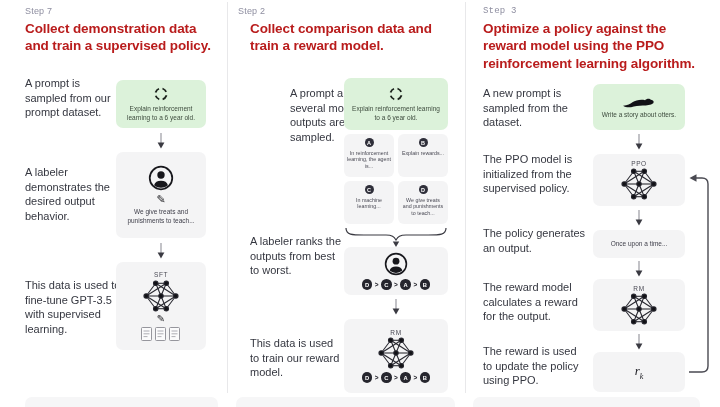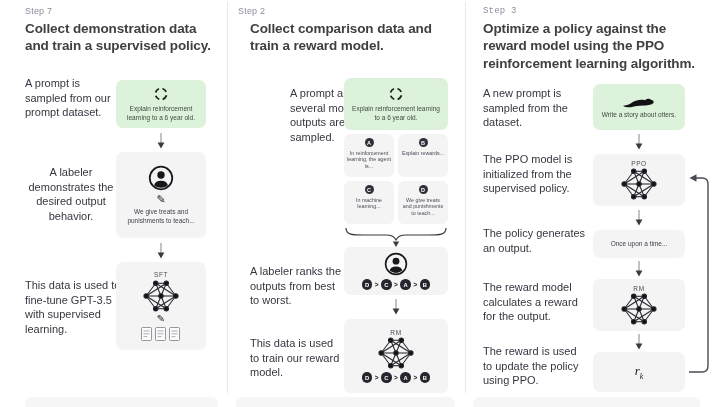--- a/index.html
+++ b/index.html
@@ -3,21 +3,21 @@
 <meta charset="utf-8">
 <style>
   html,body{margin:0;padding:0;}
   body{
     width:720px;height:407px;position:relative;overflow:hidden;background:#ffffff;
     font-family:"Liberation Sans","DejaVu Sans",sans-serif;
     -webkit-font-smoothing:antialiased;
   }
   .abs{position:absolute;}
   .step-label{font-size:9px;color:#8e8ea0;letter-spacing:.2px;}
-  .heading{font-size:13.5px;line-height:1.28;font-weight:700;color:#404040;letter-spacing:-.1px;}
+  .heading{font-size:13.5px;line-height:1.28;font-weight:700;color:#b91c1c;letter-spacing:-.1px;}
   .ann{font-size:11px;line-height:1.32;color:#353740;}
   .card{position:absolute;border-radius:7px;background:#f4f4f5;box-sizing:border-box;
         display:flex;flex-direction:column;align-items:center;justify-content:center;text-align:center;}
   .card.green{background:#dcf2da;}
   .tiny{font-size:6.5px;line-height:1.3;color:#3f3f4a;}
   .tiny.green-t{color:#3c4a3c;}
   .microlabel{font-size:6.5px;color:#4a4a55;letter-spacing:.6px;}
   .pencil{font-size:11px;line-height:1;color:#1f1f23;font-family:"DejaVu Sans",sans-serif;}
   .divider{position:absolute;width:1px;background:#e8e8ea;top:2px;height:391px;}
   .varrow{position:absolute;width:10px;}
@@ -100,21 +100,21 @@
   <svg width="16" height="16" viewBox="0 0 16 16">
       <use href="#cycle"></use>
     </svg>
   <div class="tiny green-t" style="margin-top:3px;">Explain reinforcement learning to a 6 year old.</div>
 </div>
 
 <div class="varrow" style="left:156px;top:133px;"><svg width="10" height="16" viewBox="0 0 10 16">
       <use href="#varrow-g"></use>
     </svg></div>
 
-<div class="abs ann" style="left:25px;top:165px;width:92px;text-align:center;">A labeler demonstrates the desired output behavior.</div>
+<div class="abs ann" style="left:25px;top:165px;width:92px;">A labeler demonstrates the desired output behavior.</div>
 <div class="card" style="left:116px;top:152px;width:90px;height:86px;padding:6px;">
   <svg width="26" height="26" viewBox="0 0 24 24">
       <use href="#person"></use>
     </svg>
   <div class="pencil" style="margin-top:3px;">✎</div>
   <div class="tiny" style="margin-top:3px;">We give treats and punishments to teach...</div>
 </div>
 
 <div class="varrow" style="left:156px;top:243px;"><svg width="10" height="16" viewBox="0 0 10 16">
       <use href="#varrow-g"></use>
@@ -162,21 +162,21 @@
 <div class="grid-cell" style="left:398px;top:181px;">
   <div class="letter-circle">D</div>
   <div class="cell-text">We give treats and punishments to teach...</div>
 </div>
 
 <svg class="abs" style="left:344px;top:226px;" width="104" height="22" viewBox="0 0 104 22">
   <path d="M2,2 C2,9 8,9 20,9 L42,9 C48,9 50,10.5 52,14 C54,10.5 56,9 62,9 L84,9 C96,9 102,9 102,2" fill="none" stroke="#3a3a42" stroke-width="1.2"></path>
   <path d="M48.8,15.5 L55.2,15.5 L52,21 Z" fill="#3a3a42"></path>
 </svg>
 
-<div class="abs ann" style="left:250px;top:234px;width:92px;margin-top:30px;">A labeler ranks the outputs from best to worst.</div>
+<div class="abs ann" style="left:250px;top:234px;width:92px;">A labeler ranks the outputs from best to worst.</div>
 <div class="card" style="left:344px;top:247px;width:104px;height:48px;padding:4px;">
   <svg width="24" height="24" viewBox="0 0 24 24">
       <use href="#person"></use>
     </svg>
   <div class="rank-row" style="margin-top:3px;">
     <span class="rank-circle">D</span>
     <span class="rank-sep">&gt;</span>
     <span class="rank-circle">C</span>
     <span class="rank-sep">&gt;</span>
     <span class="rank-circle">A</span>

